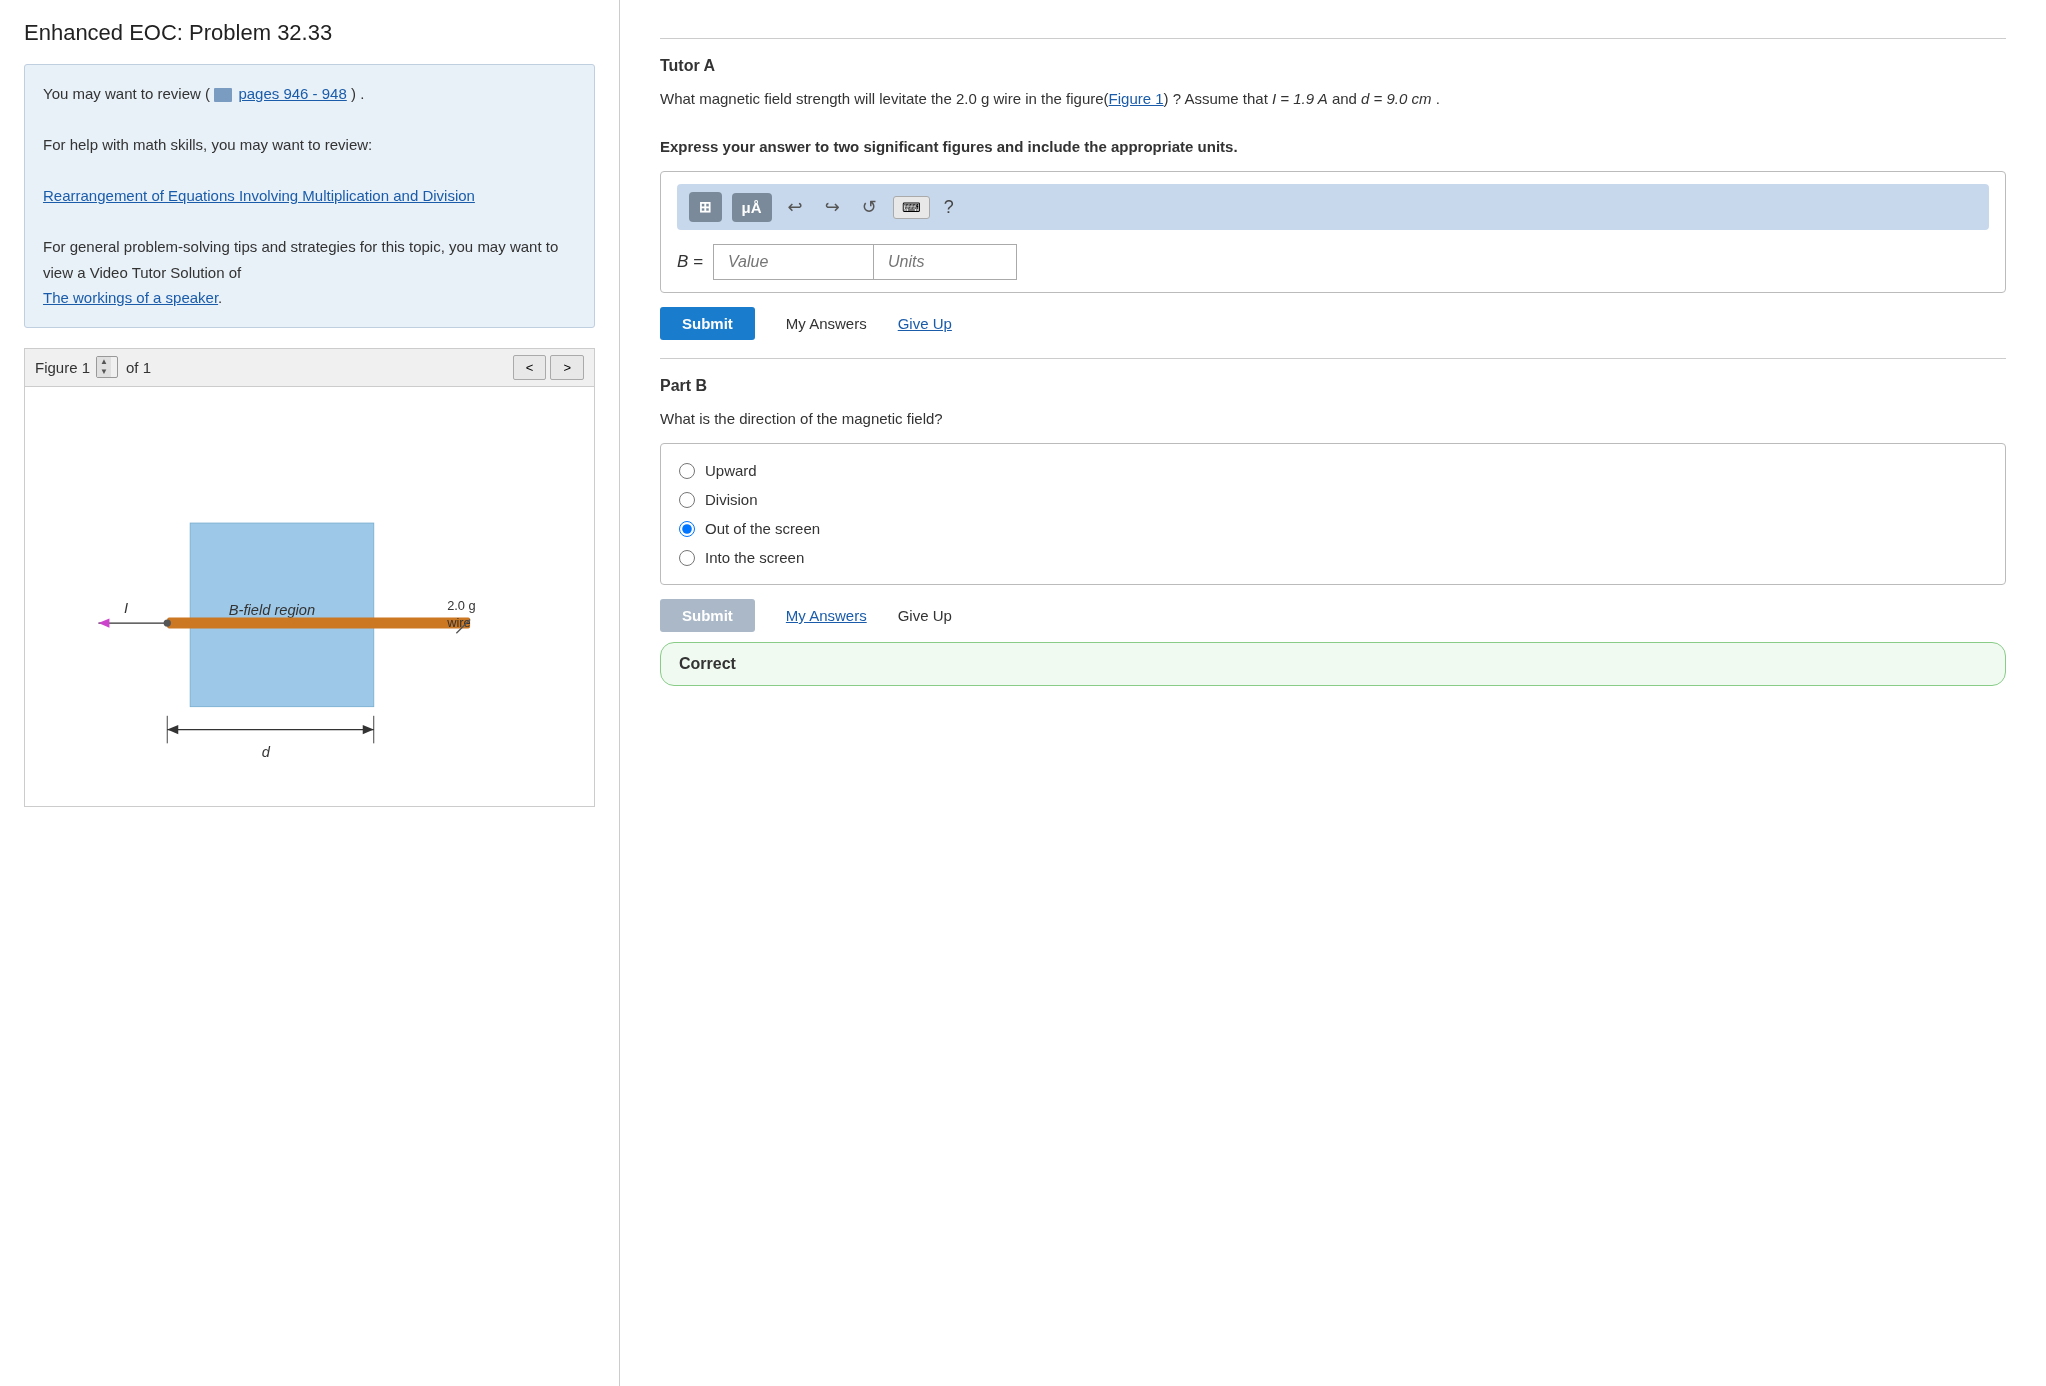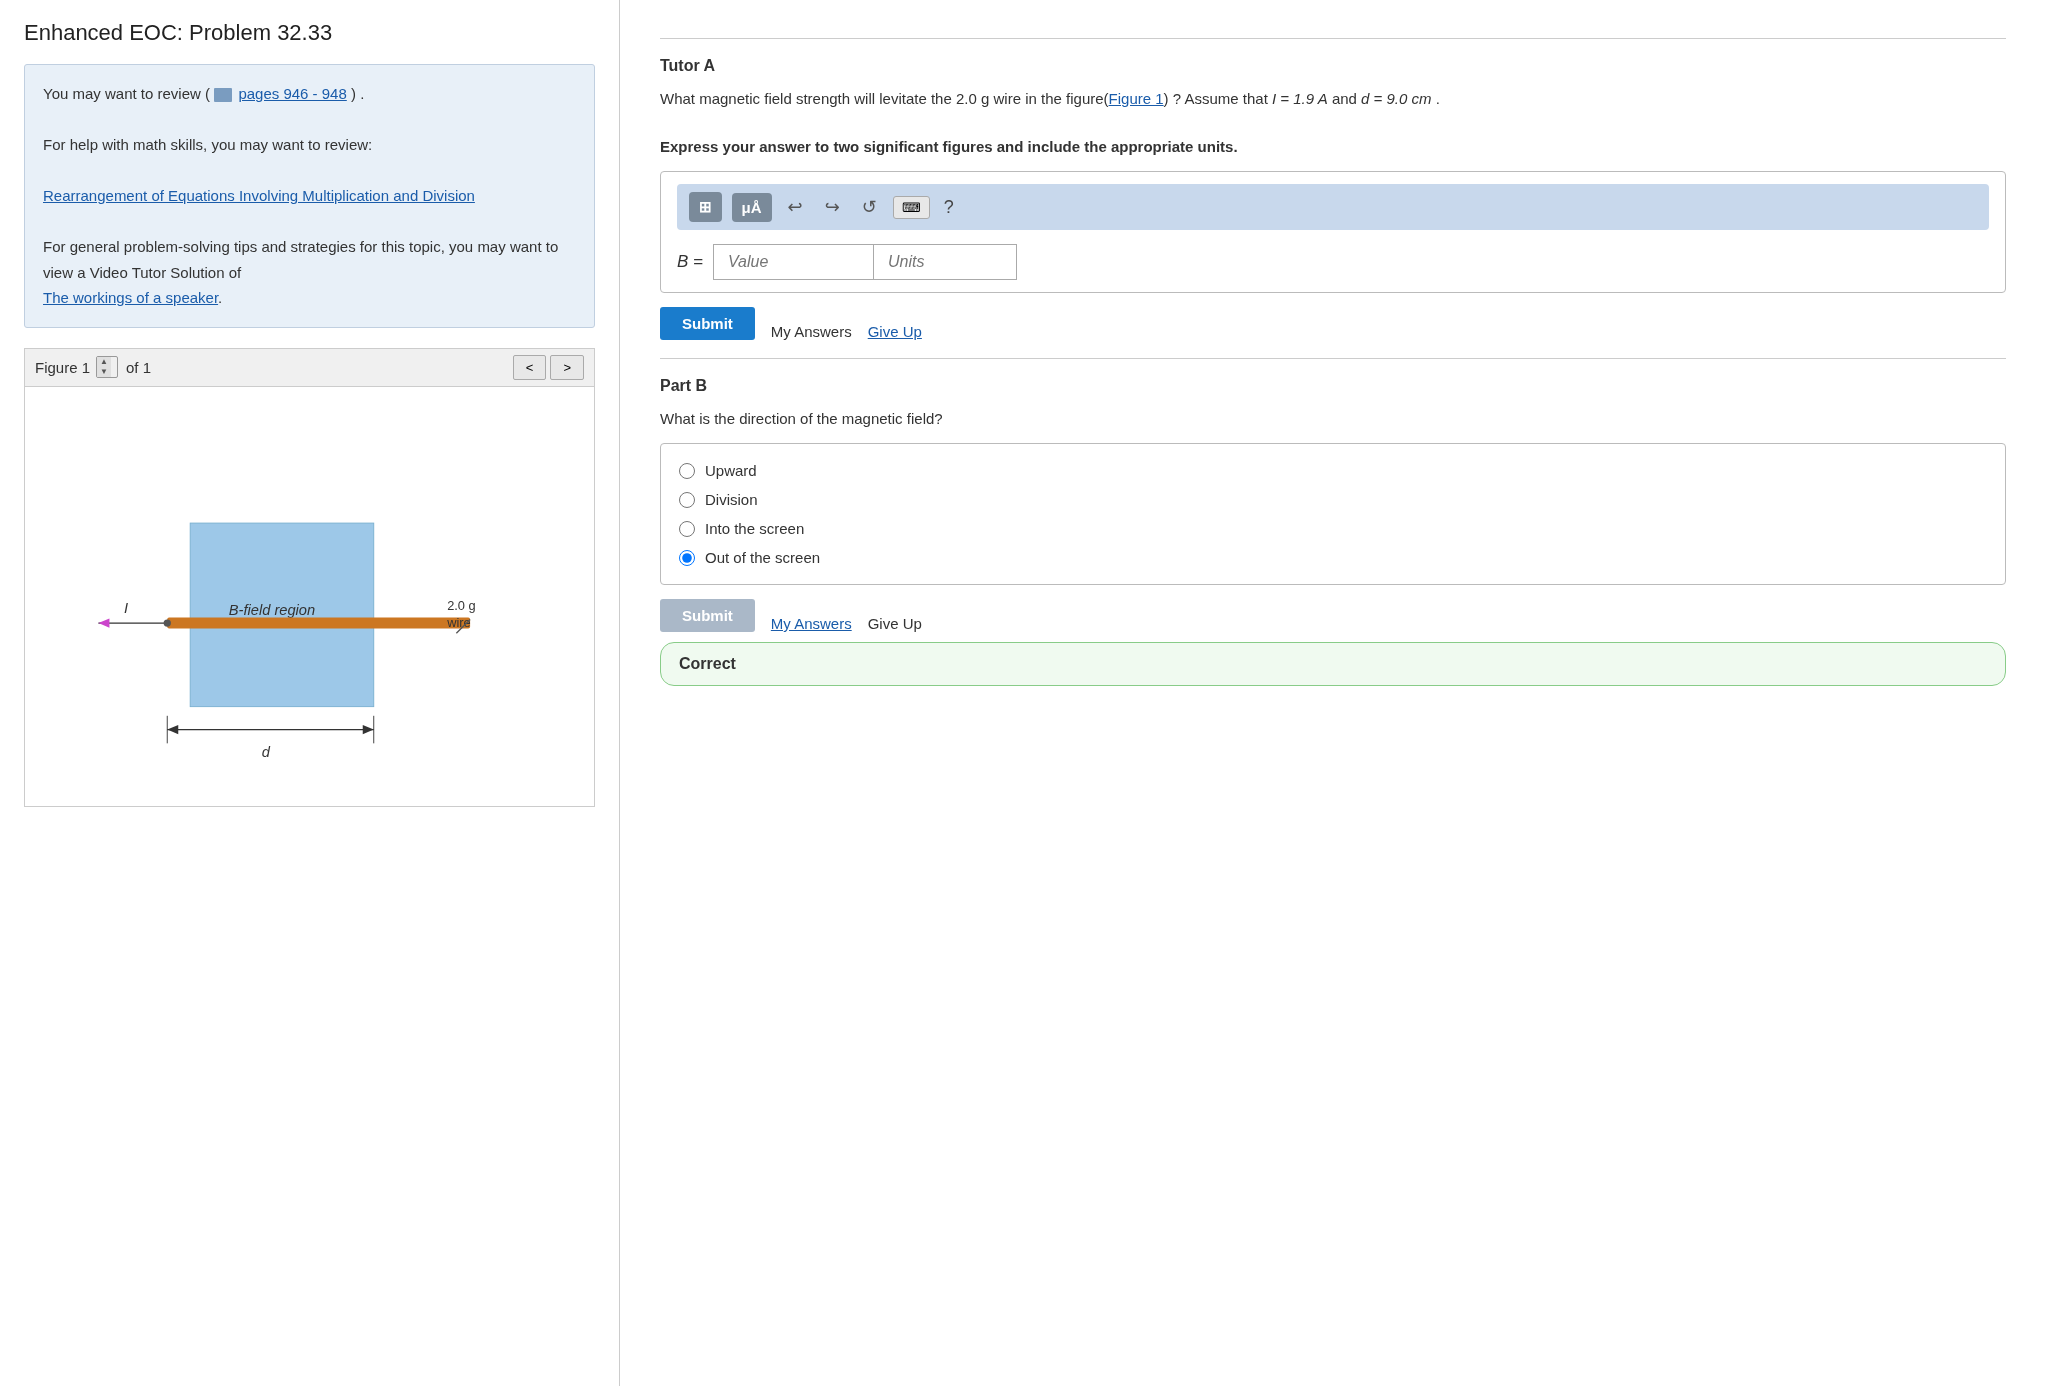--- a/index.html
+++ b/index.html
@@ -220,22 +220,22 @@
       padding: 8px 14px;
       font-size: 16px;
       color: #bbb;
       font-style: italic;
       width: 144px;
       outline: none;
     }
     
     .submit-row {
       display: flex;
-      align-items: flex-end;
-      gap: 16px;
+      align-items: center;
+      gap: 31px;
       margin-top: 4px;
     }
     .submit-btn {
       background: #1a7ccc;
       color: #fff;
       border: none;
       padding: 8px 22px;
       font-size: 15px;
       font-weight: bold;
       border-radius: 3px;
@@ -425,26 +425,26 @@
   <div class="radio-group">
     <div class="radio-option">
       <input type="radio" name="direction" style="">
       <span>Upward</span>
     </div>
     <div class="radio-option">
       <input type="radio" name="direction" style="">
       <span>Division</span>
     </div>
     <div class="radio-option">
+      <input type="radio" name="direction" checked="" style="">
+      <span>Out of the screen</span>
+    </div>
+    <div class="radio-option">
       <input type="radio" name="direction" style="">
       <span>Into the screen</span>
-    </div>
-    <div class="radio-option">
-      <input type="radio" name="direction" checked="" style="">
-      <span>Out of the screen</span>
     </div>
   </div>
 
   <div class="submit-row">
     <button class="submit-btn-gray">Submit</button>
     <a class="give-up-link">My Answers</a>
     <span class="my-answers-link">Give Up</span>
   </div>
 
   <div class="correct-box">

